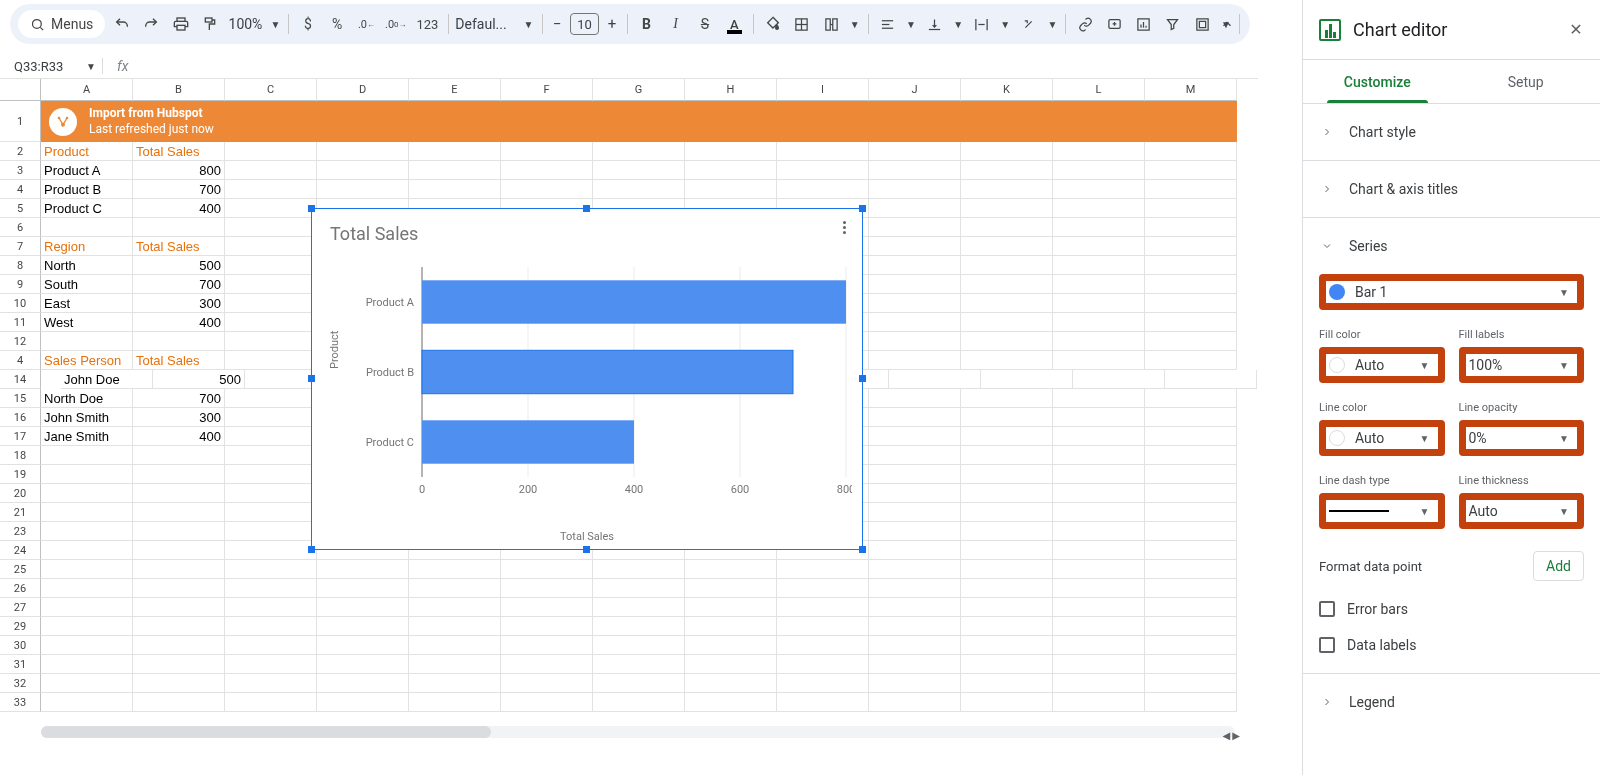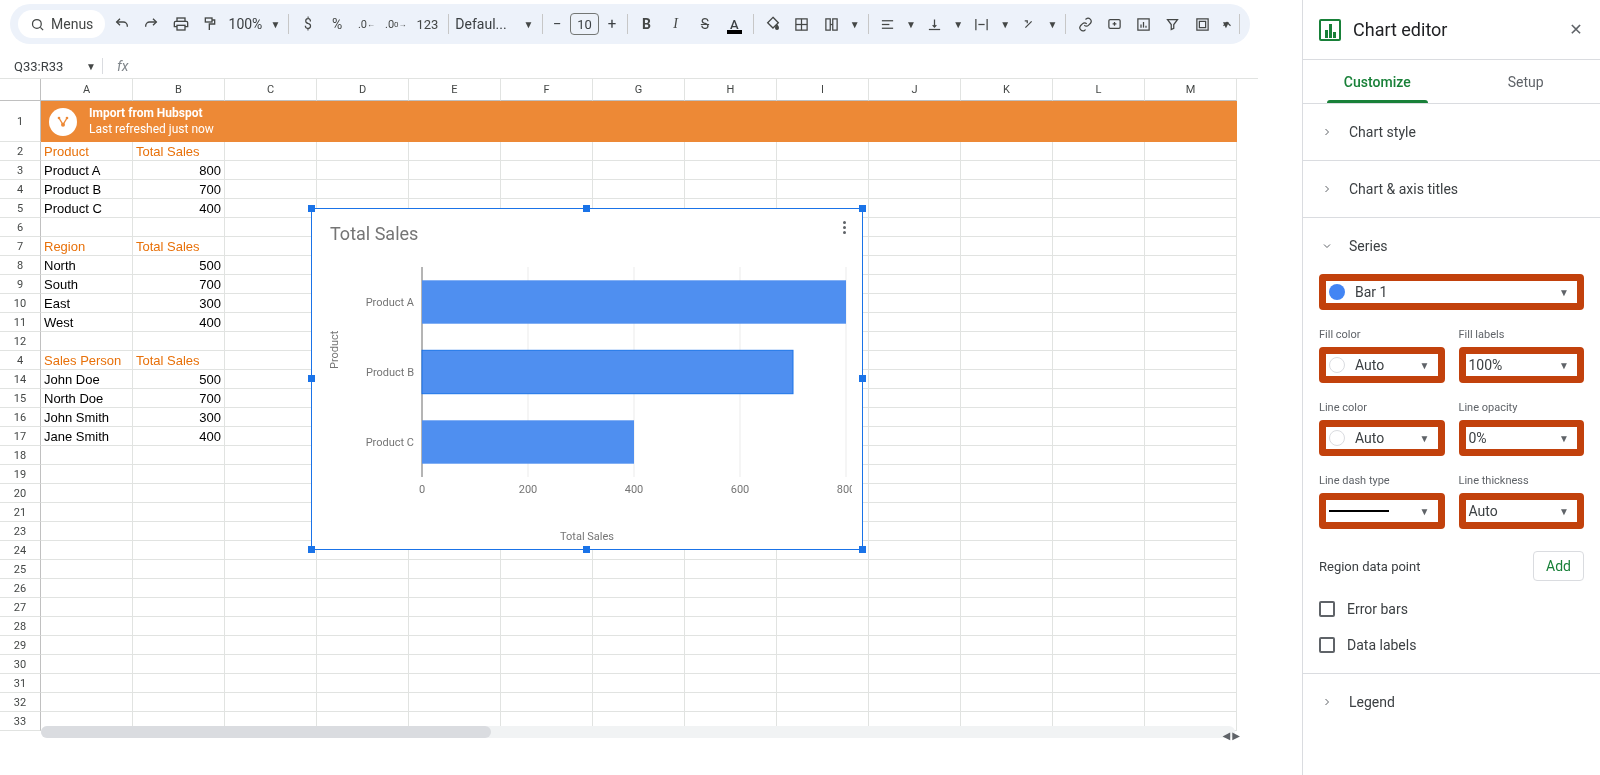--- a/index.html
+++ b/index.html
@@ -806,21 +806,21 @@
         <div class="cell" style="width: 92px;"></div>
         <div class="cell" style="width: 92px;"></div>
         <div class="cell" style="width: 92px;"></div>
         <div class="cell" style="width: 92px;"></div>
         <div class="cell" style="width: 92px;"></div>
         <div class="cell" style="width: 92px;"></div>
         <div class="cell" style="width: 92px;"></div>
       </div>
       <div class="row">
         <div class="rowhead">14</div>
-        <div class="cell" style="width: 92px;">John Doe</div>
+        <div class="cell" style="width: 92px; margin-left: 20px;">John Doe</div>
         <div class="cell r" style="width: 92px;">500</div>
         <div class="cell" style="width: 92px;"></div>
         <div class="cell" style="width: 92px;"></div>
         <div class="cell" style="width: 92px;"></div>
         <div class="cell" style="width: 92px;"></div>
         <div class="cell" style="width: 92px;"></div>
         <div class="cell" style="width: 92px;"></div>
         <div class="cell" style="width: 92px;"></div>
         <div class="cell" style="width: 92px;"></div>
         <div class="cell" style="width: 92px;"></div>
@@ -998,36 +998,20 @@
         <div class="cell" style="width: 92px;"></div>
         <div class="cell" style="width: 92px;"></div>
         <div class="cell" style="width: 92px;"></div>
         <div class="cell" style="width: 92px;"></div>
         <div class="cell" style="width: 92px;"></div>
         <div class="cell" style="width: 92px;"></div>
         <div class="cell" style="width: 92px;"></div>
       </div>
       <div class="row">
         <div class="rowhead">27</div>
-        <div class="cell" style="width: 92px;"></div>
-        <div class="cell" style="width: 92px;"></div>
-        <div class="cell" style="width: 92px;"></div>
-        <div class="cell" style="width: 92px;"></div>
-        <div class="cell" style="width: 92px;"></div>
-        <div class="cell" style="width: 92px;"></div>
-        <div class="cell" style="width: 92px;"></div>
-        <div class="cell" style="width: 92px;"></div>
-        <div class="cell" style="width: 92px;"></div>
-        <div class="cell" style="width: 92px;"></div>
-        <div class="cell" style="width: 92px;"></div>
-        <div class="cell" style="width: 92px;"></div>
-        <div class="cell" style="width: 92px;"></div>
-      </div>
-      <div class="row">
-        <div class="rowhead">28</div>
         <div class="cell" style="width: 92px;"></div>
         <div class="cell" style="width: 92px;"></div>
         <div class="cell" style="width: 92px;"></div>
         <div class="cell" style="width: 92px;"></div>
         <div class="cell" style="width: 92px;"></div>
         <div class="cell" style="width: 92px;"></div>
         <div class="cell" style="width: 92px;"></div>
         <div class="cell" style="width: 92px;"></div>
         <div class="cell" style="width: 92px;"></div>
         <div class="cell" style="width: 92px;"></div>
@@ -1267,21 +1251,21 @@
           <div class="sb-field">
             <div class="sb-field-label">Line thickness</div>
             <div class="sb-select">
               <span>Auto</span>
               <span class="sel-caret">▼</span>
             </div>
           </div>
         </div>
 
         <div class="sb-add-row">
-          <span>Region data point</span>
+          <span>Format data point</span>
           <span class="sb-add-btn">Add</span>
         </div>
 
         <div class="sb-check-row">
           <span class="sb-checkbox"></span>
           <span>Error bars</span>
         </div>
         <div class="sb-check-row">
           <span class="sb-checkbox"></span>
           <span>Data labels</span>

